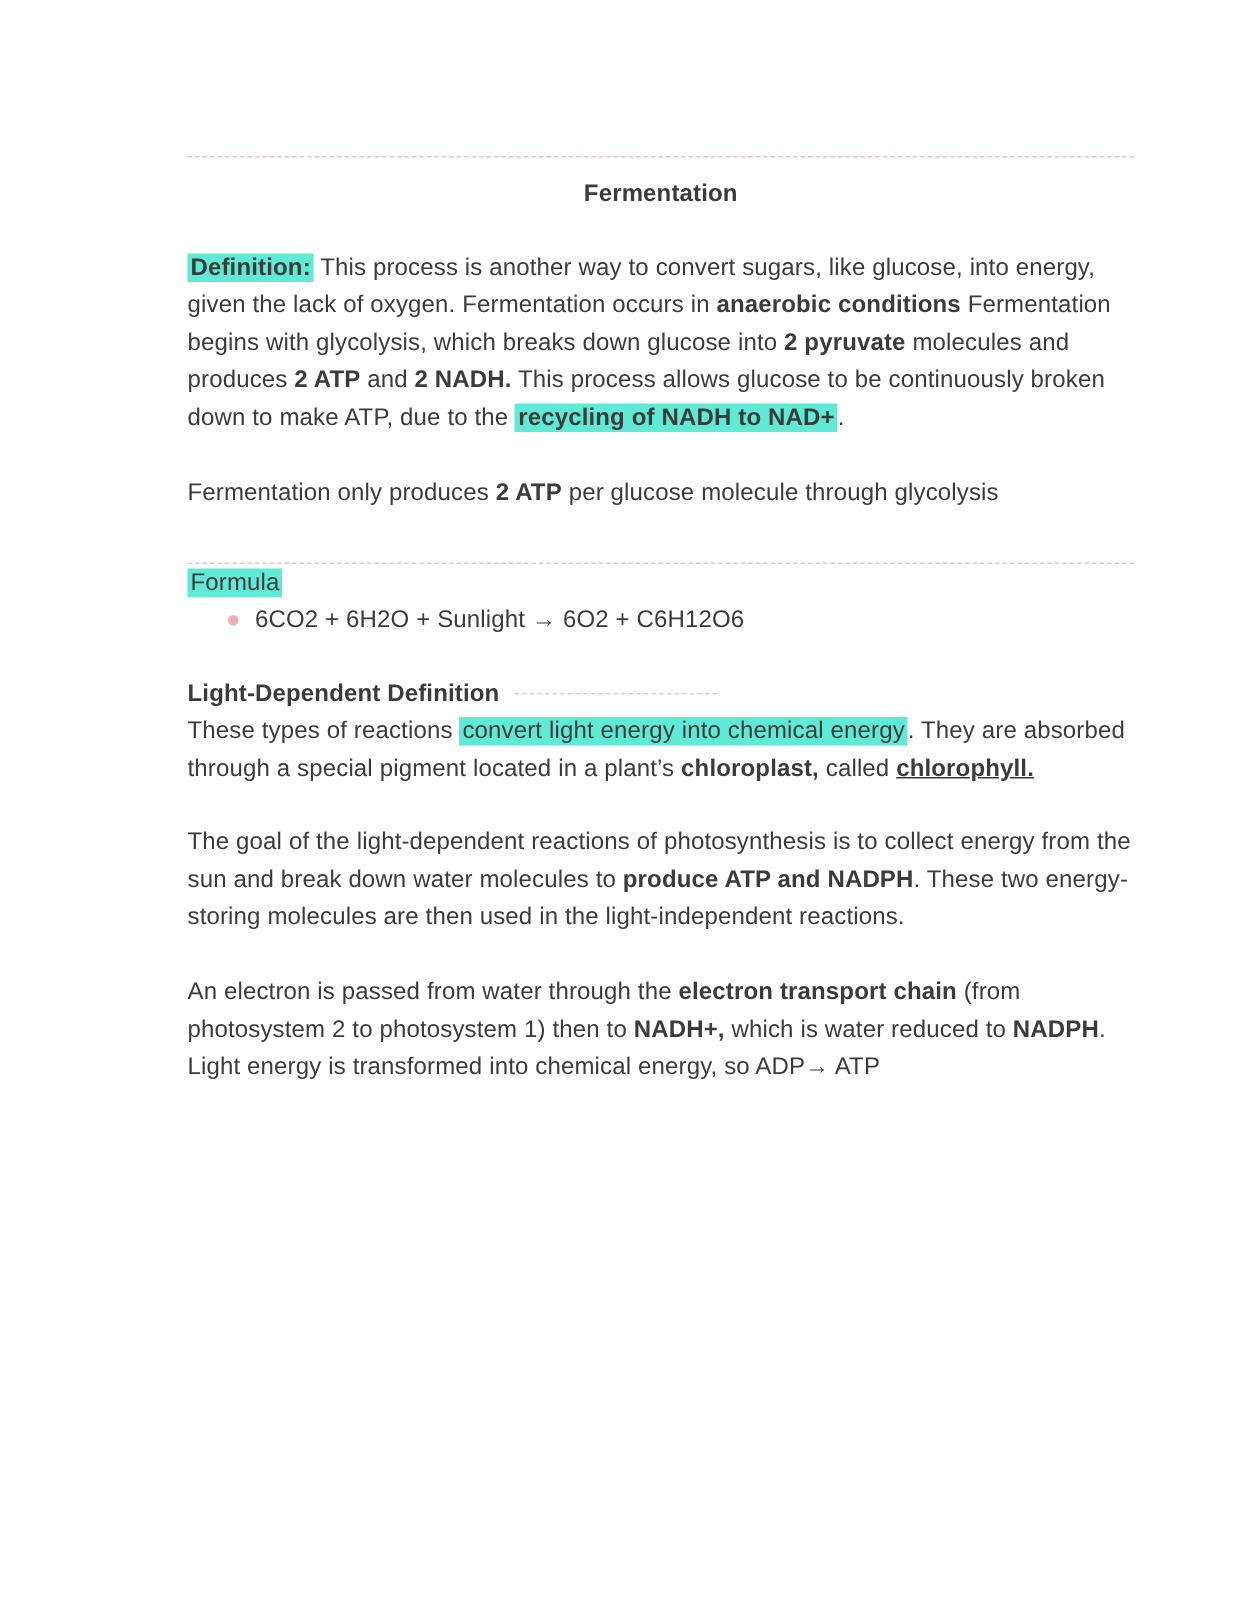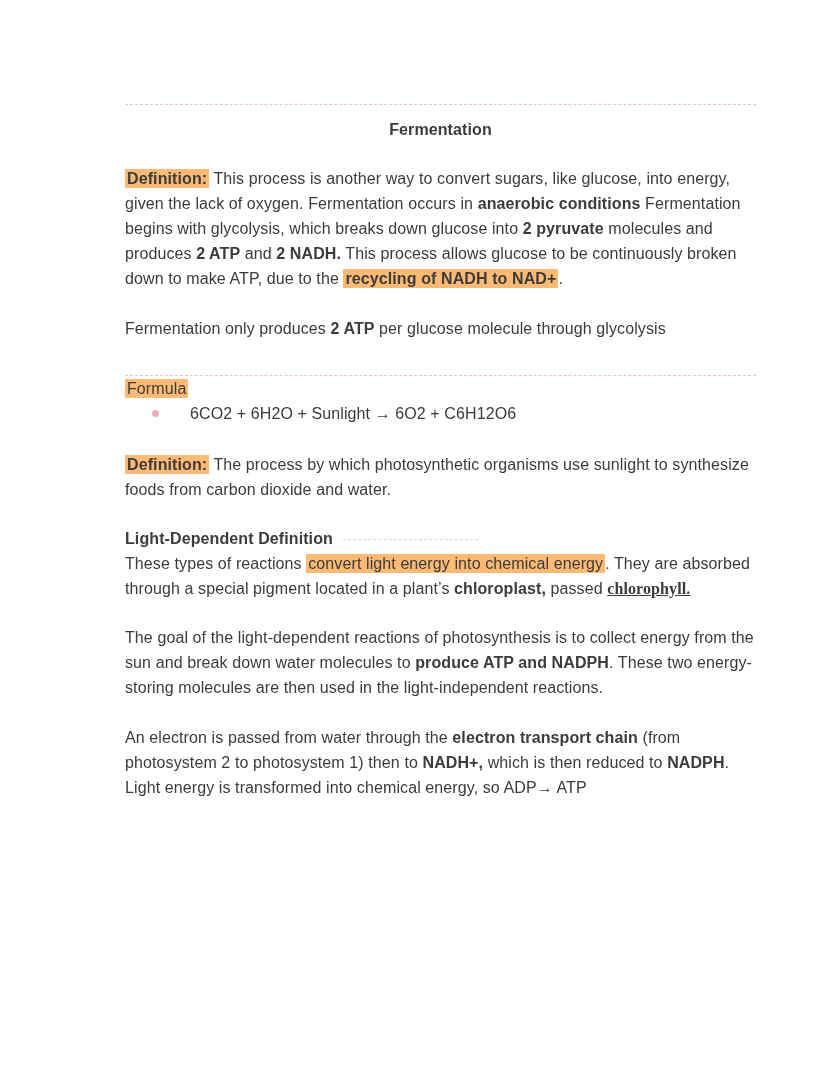--- a/index.html
+++ b/index.html
@@ -49,33 +49,32 @@
     padding: 0;
   }
   .p-ferm-def { margin-top: 24px; }
   .p-ferm-2 { margin-top: 24px; }
   .p-ferm-3 { margin-top: 25px; }
   .p-photo-def { margin-top: 26px; }
   .p-ldr { margin-top: 0; }
   .p-goal { margin-top: 24px; }
   .p-electron { margin-top: 25px; }
   .b { font-weight: bold; }
-  .hl { background: #fdba74; padding: 1px 2px; }
-  .u { text-decoration: underline; font-family: Liberation Serif, serif; }
+  .hl { background: #5eead4; padding: 1px 2px; }
+  .u { text-decoration: underline; }
   .formula-line { margin-top: 0; }
   ul.bullets {
     margin: 0;
     padding: 0;
     list-style: none;
   }
   li.bullet-item {
     display: flex;
     align-items: center;
     height: 25px;
-    gap: 20px;
   }
   .bullet-dot {
     flex: none;
     width: 7px;
     height: 7px;
     border-radius: 50%;
     background: #efacb6;
     margin-left: 27px;
     margin-right: 11px;
   }
@@ -107,24 +106,23 @@
 
     <p class="formula-line"><span class="hl">Formula</span></p>
 
     <ul class="bullets">
       <li class="bullet-item">
           <span class="bullet-dot"></span>
           <span>6CO2 + 6H2O + Sunlight → 6O2 + C6H12O6</span>
         </li>
     </ul>
 
-    <p class="p-photo-def"><span class="b hl">Definition:</span><span> The process by which photosynthetic organisms use sunlight to synthesize foods from carbon dioxide and water.</span></p>
 
     <div class="sub-heading"><span>Light-Dependent Definition</span><span class="inline-rule"></span></div>
 
-    <p class="p-ldr"><span>These types of reactions </span><span class="hl">convert light energy into chemical energy</span><span>. They are absorbed through a special pigment located in a plant’s </span><span class="b">chloroplast,</span><span> passed </span><span class="b u">chlorophyll.</span></p>
+    <p class="p-ldr"><span>These types of reactions </span><span class="hl">convert light energy into chemical energy</span><span>. They are absorbed through a special pigment located in a plant’s </span><span class="b">chloroplast,</span><span> called </span><span class="b u">chlorophyll.</span></p>
 
     <p class="p-goal"><span>The goal of the light-dependent reactions of photosynthesis is to collect energy from the sun and break down water molecules to </span><span class="b">produce ATP and NADPH</span><span>. These two energy-storing molecules are then used in the light-independent reactions.</span></p>
 
-    <p class="p-electron"><span>An electron is passed from water through the </span><span class="b">electron transport chain</span><span> (from photosystem 2 to photosystem 1) then to </span><span class="b">NADH+,</span><span> which is then reduced to </span><span class="b">NADPH</span><span>. Light energy is transformed into chemical energy, so ADP→ ATP</span></p>
+    <p class="p-electron"><span>An electron is passed from water through the </span><span class="b">electron transport chain</span><span> (from photosystem 2 to photosystem 1) then to </span><span class="b">NADH+,</span><span> which is water reduced to </span><span class="b">NADPH</span><span>. Light energy is transformed into chemical energy, so ADP→ ATP</span></p>
 
   </div>
 </div>
 
 </body></html>

